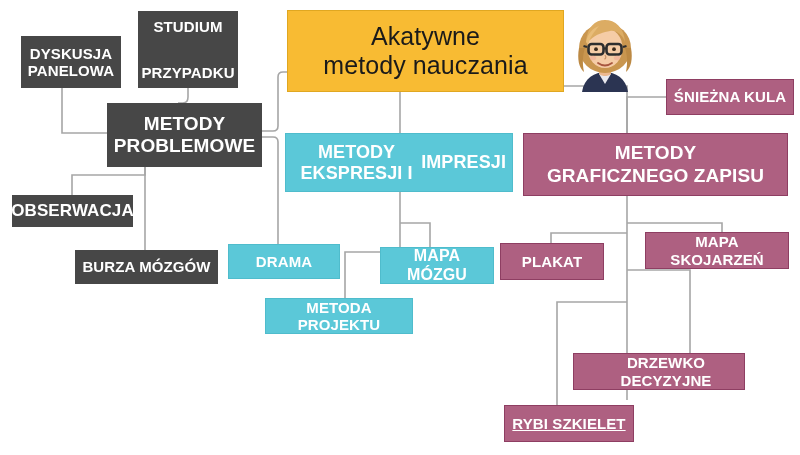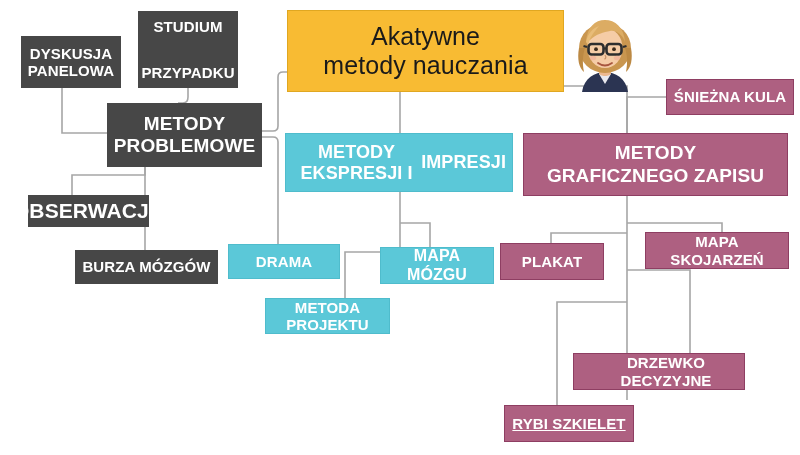--- a/index.html
+++ b/index.html
@@ -171,42 +171,42 @@
   <div class="node n-gray" style="left:138px; top:11px; width:100px; height:77px; font-size:15px; flex-direction:column;gap:29px;">
     <span>STUDIUM</span>
     <span>PRZYPADKU</span>
   </div>
 
   <div class="node n-gray" style="left:107px; top:103px; width:155px; height:64px; font-size:19px; flex-direction:column;">
     <span>METODY</span>
     <span>PROBLEMOWE</span>
   </div>
 
-  <div class="node n-gray" style="left:28px; top:195px; width:121px; height:32px; font-size:21px;">
+  <div class="node n-gray" style="left:12px; top:195px; width:121px; height:32px; font-size:17px;">
     <span>OBSERWACJA</span>
   </div>
 
   <div class="node n-gray" style="left:75px; top:250px; width:143px; height:34px; font-size:15px;">
     <span>BURZA MÓZGÓW</span>
   </div>
 
   <div class="node n-cyan" style="left:285px; top:133px; width:228px; height:59px; font-size:18px; flex-direction:row;">
     <span>METODY EKSPRESJI I</span>
     <span>IMPRESJI</span>
   </div>
 
   <div class="node n-cyan" style="left:228px; top:244px; width:112px; height:35px; font-size:15px;">
     <span>DRAMA</span>
   </div>
 
   <div class="node n-cyan" style="left:380px; top:247px; width:114px; height:37px; font-size:16px;">
     <span>MAPA MÓZGU</span>
   </div>
 
-  <div class="node n-cyan" style="left:265px; top:298px; width:125px; height:36px; font-size:15px;">
+  <div class="node n-cyan" style="left:265px; top:298px; width:148px; height:36px; font-size:15px;">
     <span>METODA PROJEKTU</span>
   </div>
 
   <div class="node n-maroon" style="left:666px; top:79px; width:128px; height:36px; font-size:15px;">
     <span>ŚNIEŻNA KULA</span>
   </div>
 
   <div class="node n-maroon" style="left:523px; top:133px; width:265px; height:63px; font-size:19px; flex-direction:column;">
     <span>METODY</span>
     <span>GRAFICZNEGO ZAPISU</span>

